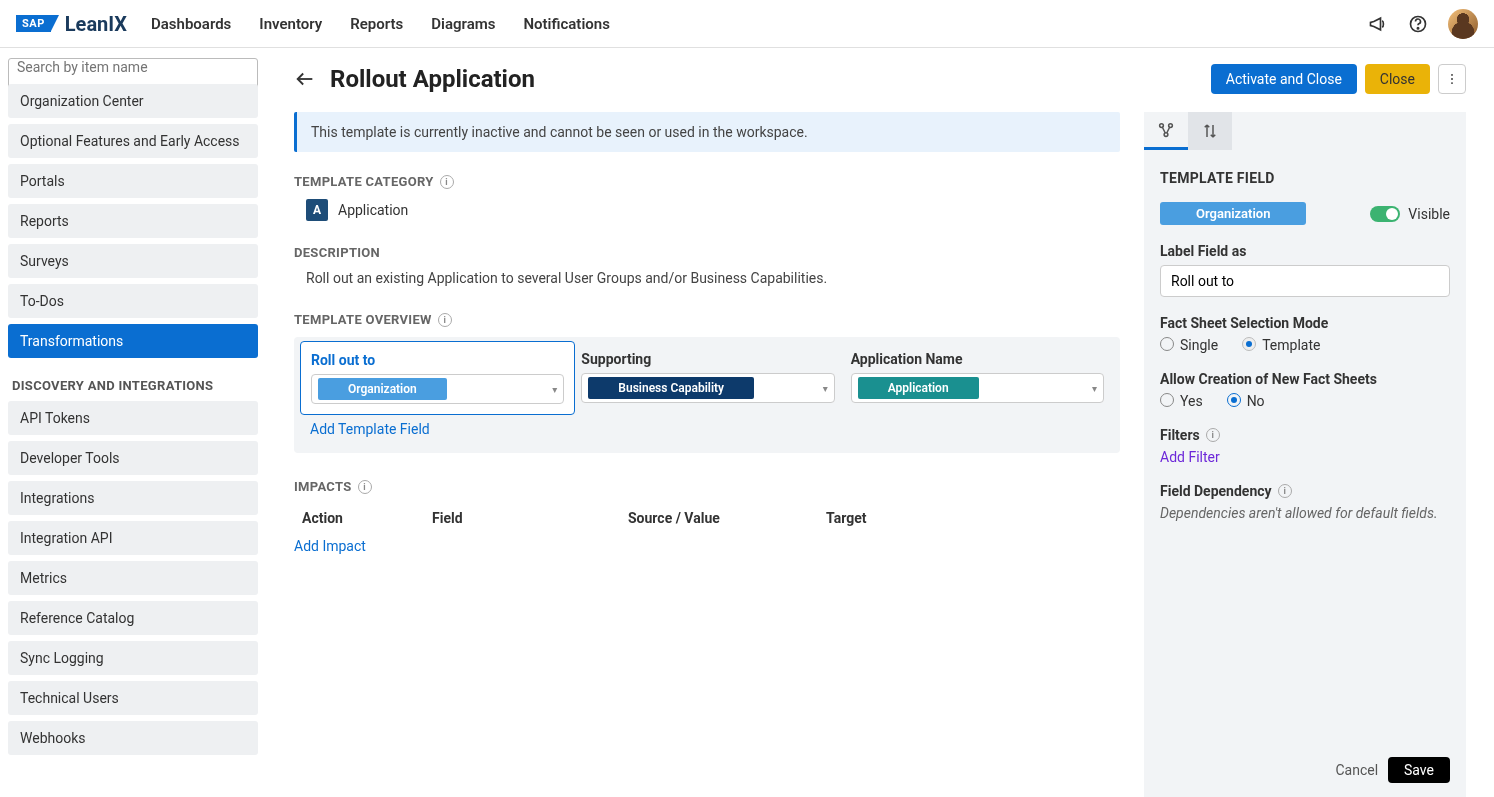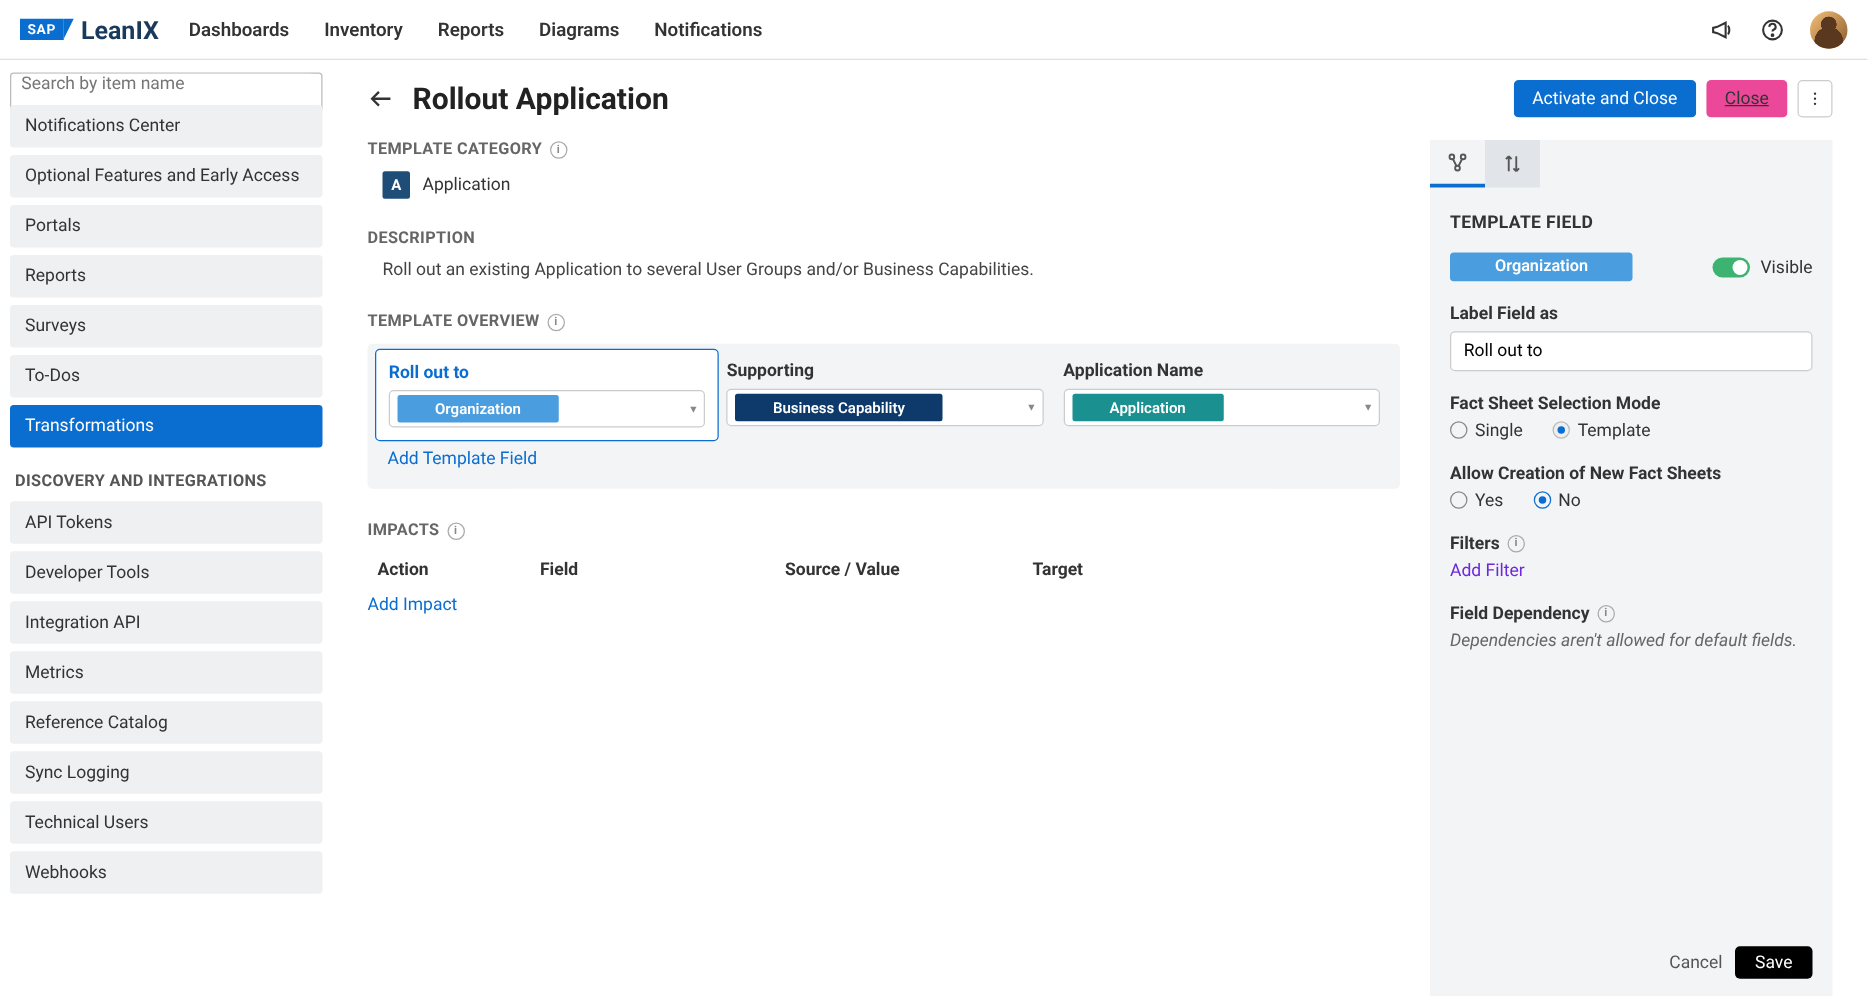--- a/index.html
+++ b/index.html
@@ -32,21 +32,21 @@
   .sidebar-section { font-size: 13px; font-weight: 700; color: #555; letter-spacing: 0.3px; padding: 14px 4px 8px; }
 
   
   .main { flex: 1; display: flex; flex-direction: column; padding: 16px 28px 0 28px; min-width: 0;}
   .title-row { display:flex; align-items:center; gap:14px; margin-bottom: 18px;}
   .back-btn { cursor:pointer; color:#333; }
   .page-title { font-size: 24px; font-weight: 700; color:#222;}
   .title-actions { margin-left:auto; display:flex; gap:8px; align-items:center;}
   .btn { padding: 6px 14px; border-radius: 4px; font-size: 14px; cursor:pointer; border:1px solid transparent;}
   .btn-primary { background:#0a6ed1; color:#fff; }
-  .btn-light { background:#ec4899; color:#333;text-decoration:underline; }
+  .btn-light { background:#eab308; color:#333; }
   .btn-icon { width:28px; height:30px; border:1px solid #ccc; border-radius:4px; display:flex; align-items:center; justify-content:center; cursor:pointer; background:#fff;}
 
   .content-row { display:flex; gap: 0; flex:1; min-height:0;}
   .content-main { flex:1; min-width:0; padding-right: 24px;}
   .info-banner { background:#e8f2fc; border-left:3px solid #0a6ed1; padding: 12px 14px; font-size: 14px; color:#444; border-radius: 2px; margin-bottom: 22px;}
   .sec-label { font-size: 13px; font-weight:700; color:#666; letter-spacing:0.3px; margin-bottom: 10px; display:flex; align-items:center; gap:6px;}
   .info-icon { width:14px; height:14px; border:1px solid #aaa; border-radius:50%; display:inline-flex; align-items:center; justify-content:center; font-size:9px; color:#888; }
   .category-row { display:flex; align-items:center; gap:10px; margin: 0 0 24px 12px;}
   .cat-badge { width:22px; height:22px; background:#1e4d78; color:#fff; font-size:12px; font-weight:700; display:flex; align-items:center; justify-content:center; border-radius:2px;}
   .desc-text { margin: 0 0 26px 12px; color:#444;}
@@ -125,31 +125,32 @@
     <div class="avatar"></div>
   </div>
 </div>
 
 <div class="body-wrap">
 
   <div class="sidebar">
     <div class="sidebar-search">
       <input type="text" placeholder="Search by item name" style="">
     </div>
-    <div class="sidebar-item cut">Notifications Center</div>
+    <div class="sidebar-item cut">Organization Center</div>
     <div class="sidebar-item">Optional Features and Early Access</div>
     <div class="sidebar-item">Portals</div>
     <div class="sidebar-item">Reports</div>
     <div class="sidebar-item">Surveys</div>
     <div class="sidebar-item">To-Dos</div>
     <div class="sidebar-item active">Transformations</div>
 
     <div class="sidebar-section">DISCOVERY AND INTEGRATIONS</div>
     <div class="sidebar-item">API Tokens</div>
     <div class="sidebar-item">Developer Tools</div>
+    <div class="sidebar-item">Integrations</div>
     <div class="sidebar-item">Integration API</div>
     <div class="sidebar-item">Metrics</div>
     <div class="sidebar-item">Reference Catalog</div>
     <div class="sidebar-item">Sync Logging</div>
     <div class="sidebar-item">Technical Users</div>
     <div class="sidebar-item">Webhooks</div>
   </div>
 
   <div class="main">
     <div class="title-row">
@@ -166,20 +167,21 @@
               <circle cx="12" cy="5" r="1.6"></circle>
               <circle cx="12" cy="12" r="1.6"></circle>
               <circle cx="12" cy="19" r="1.6"></circle>
             </svg>
         </div>
       </div>
     </div>
 
     <div class="content-row">
       <div class="content-main">
+        <div class="info-banner">This template is currently inactive and cannot be seen or used in the workspace.</div>
 
         <div class="sec-label">
           <span>TEMPLATE CATEGORY</span>
           <span class="info-icon">i</span>
         </div>
         <div class="category-row">
           <span class="cat-badge">A</span>
           <span>Application</span>
         </div>
 

